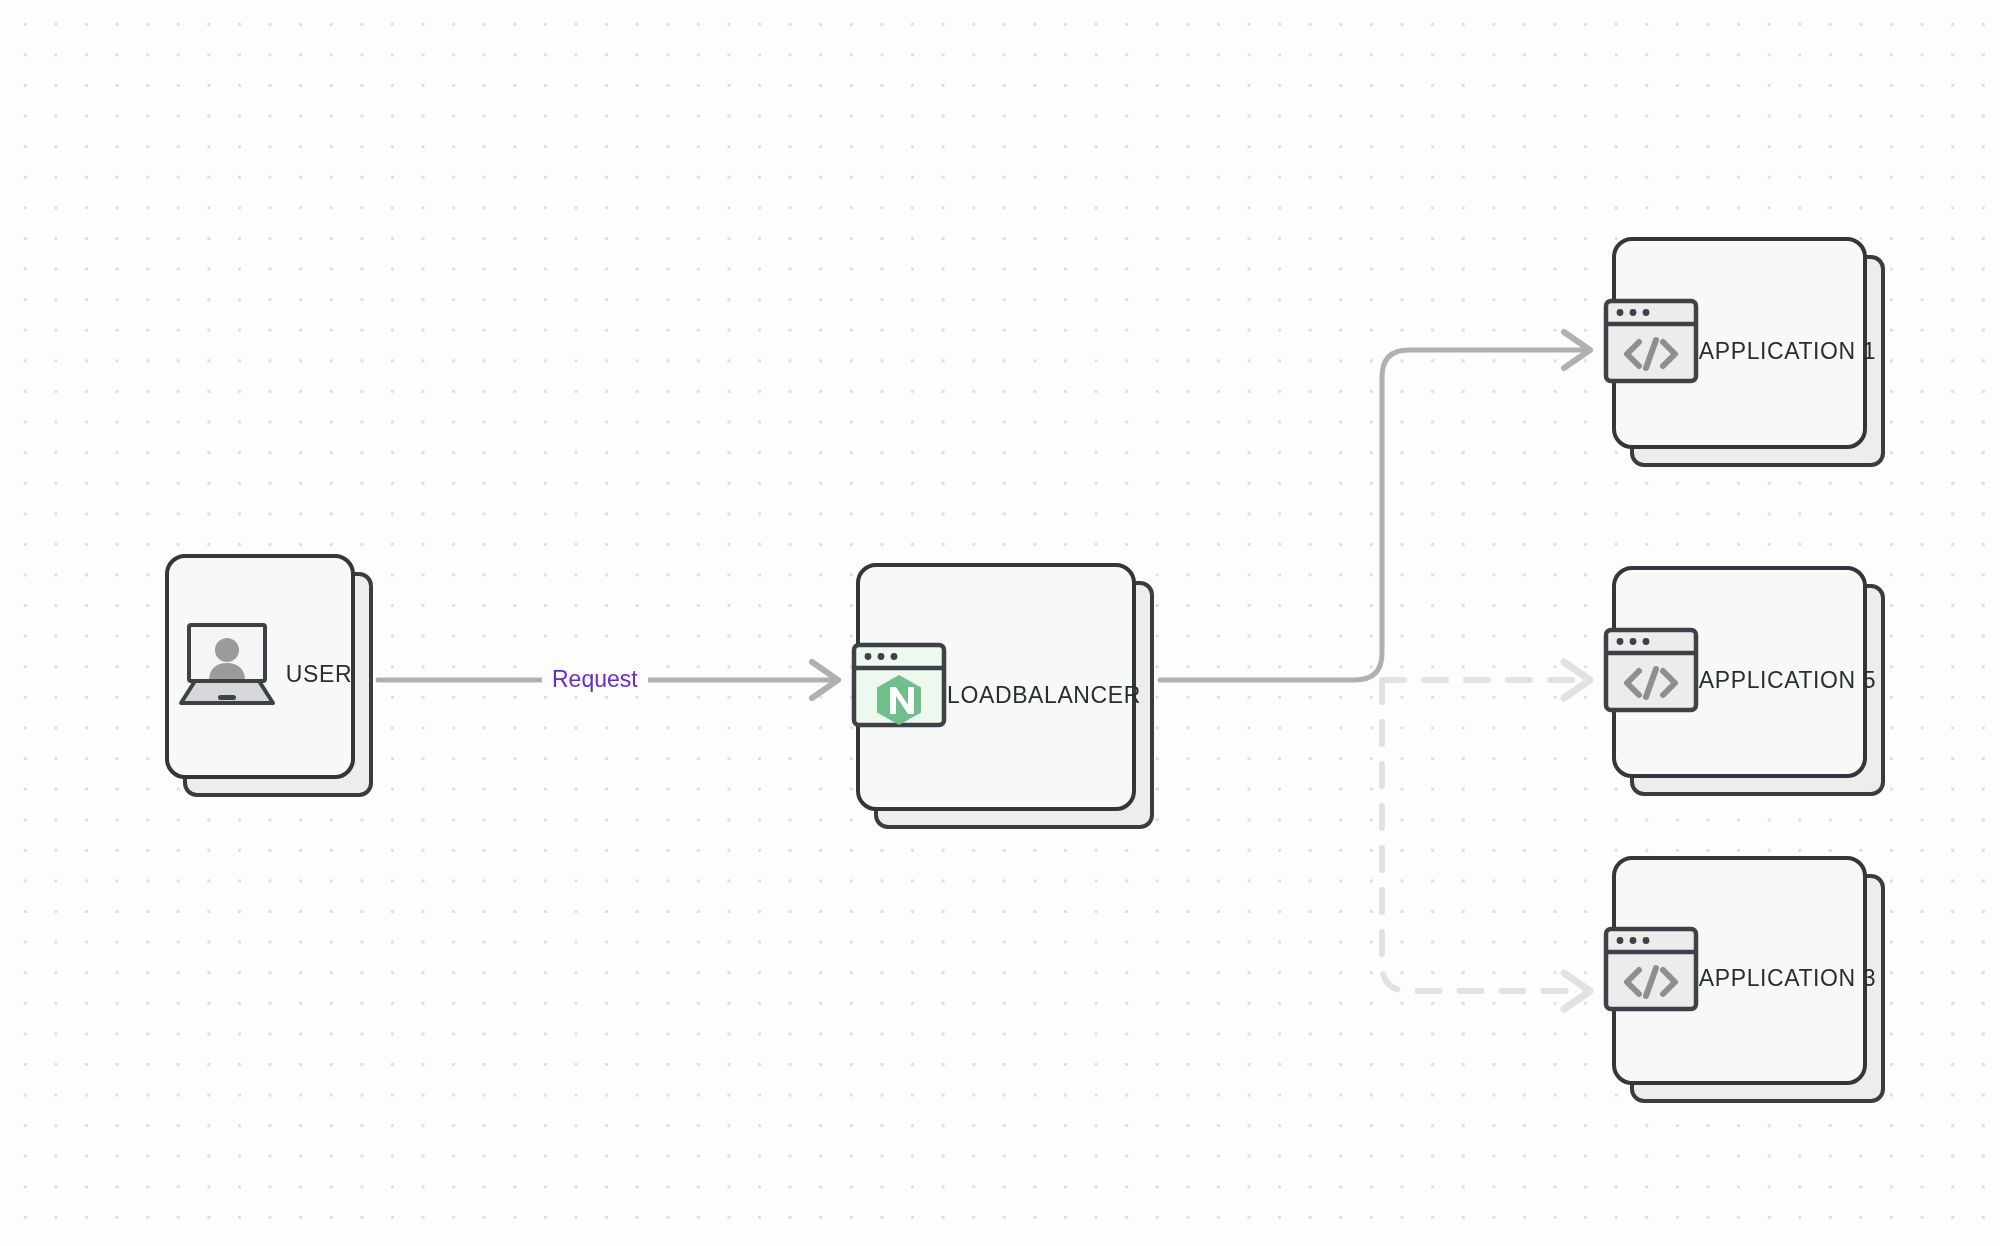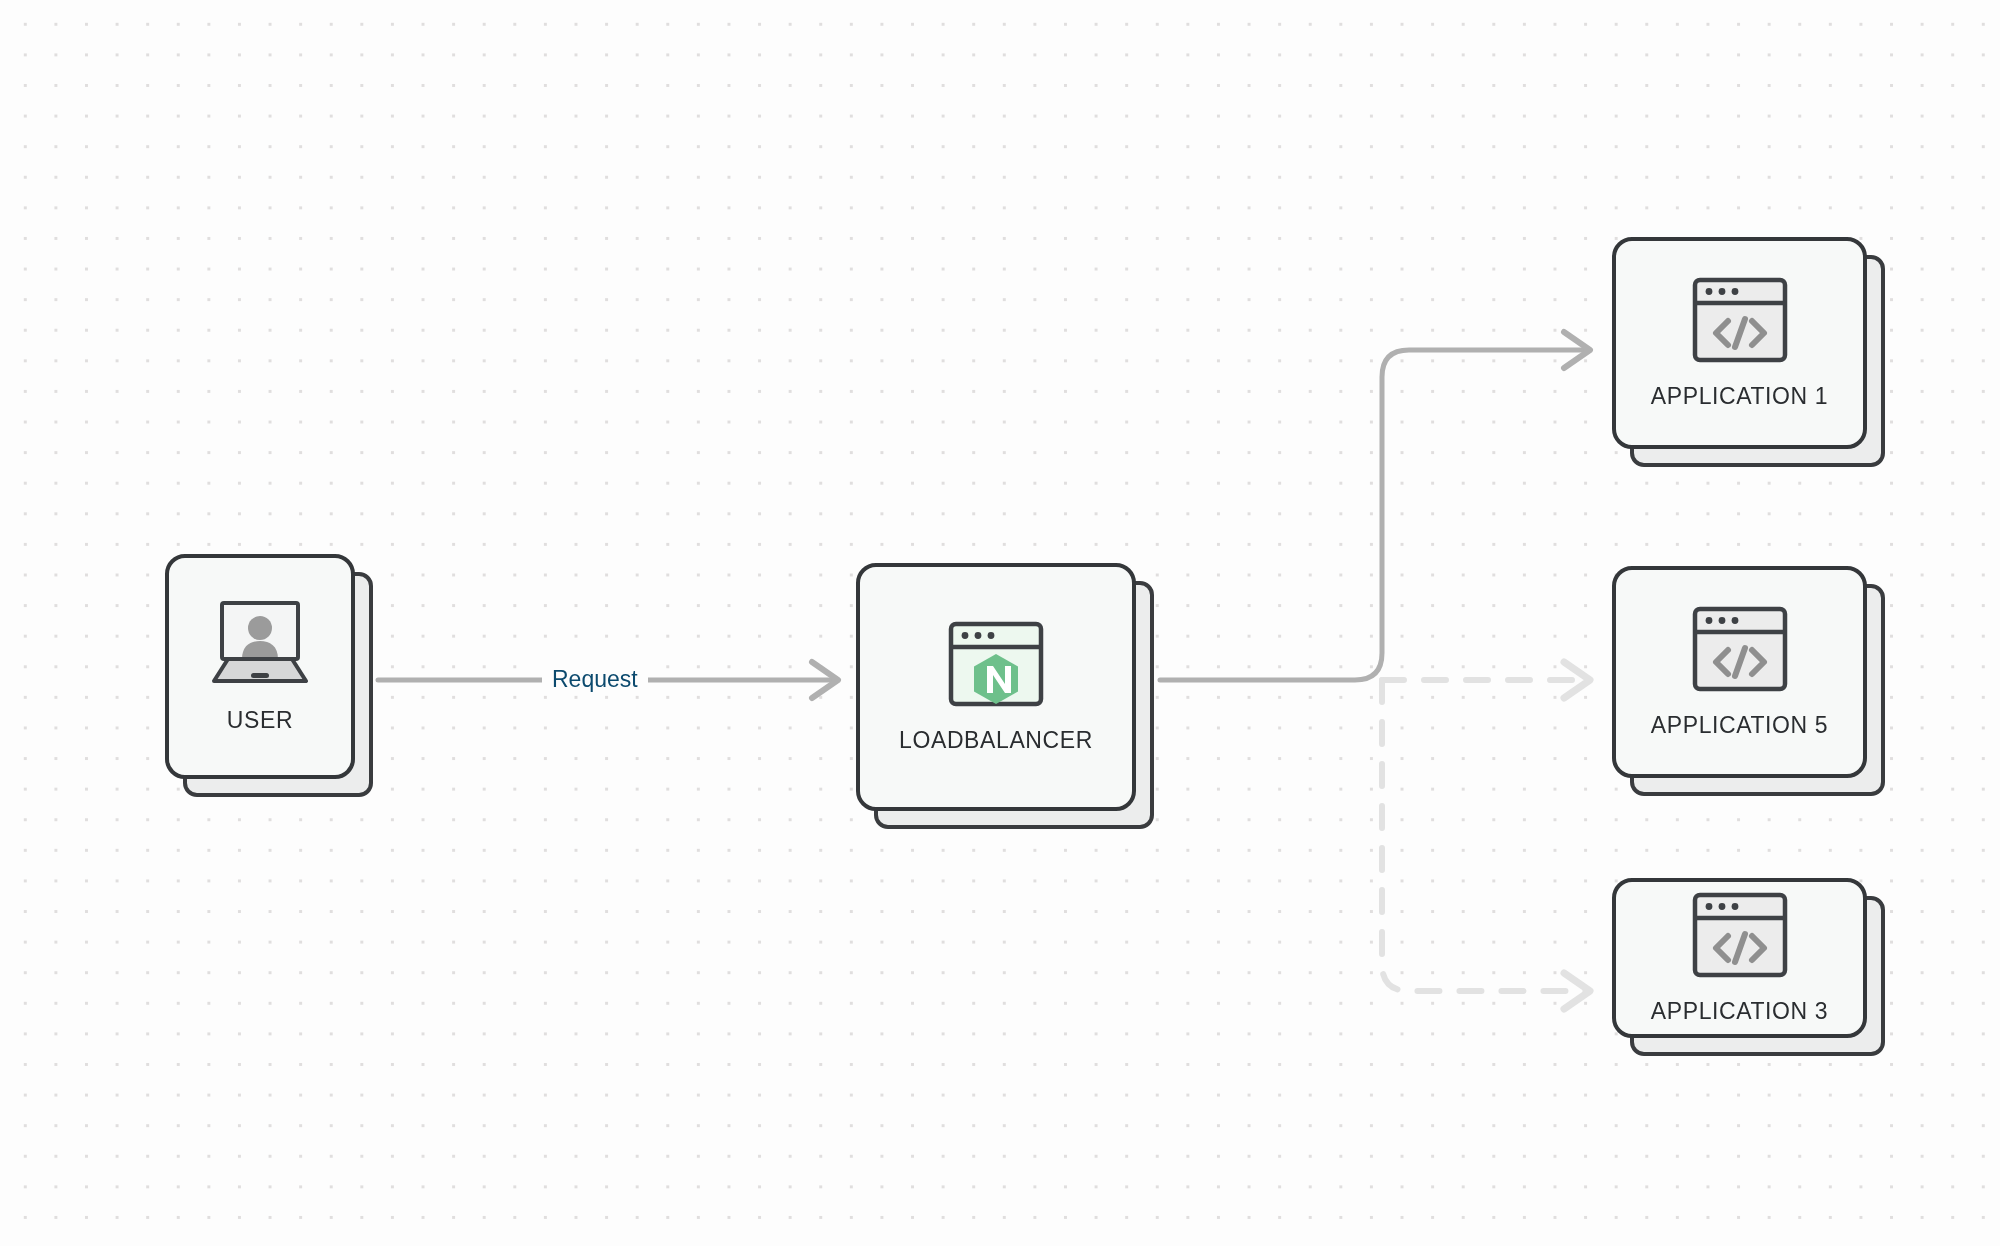--- a/index.html
+++ b/index.html
@@ -46,41 +46,41 @@
     position: absolute;
     left: 0;
     top: 0;
     width: 100%;
     height: 100%;
     box-sizing: border-box;
     background: #f7f9f8;
     border: 4px solid #34373a;
     border-radius: 20px;
     display: flex;
-    flex-direction: column;
+    flex-direction: row;
     align-items: center;
     justify-content: center;
   }
   .node .node-label {
     font-size: 23px;
     letter-spacing: 0.6px;
     color: #2a2d30;
     text-align: center;
     margin-top: 16px;
     white-space: nowrap;
   }
   .node .node-icon {
     display: block;
   }
 
   
   .edge-label {
     position: absolute;
     font-size: 23px;
-    color: #0c4a6e;
+    color: #6d28d9;
     background: #fdfdfd;
     padding: 2px 10px;
     white-space: nowrap;
   }
 </style>
 </head>
 <body>
 
 <div id="canvas">
 
@@ -185,21 +185,21 @@
           <circle cx="43" cy="14.5" r="3.4" fill="#3e4145"></circle>
           <path d="M 36 44 L 24 56 L 36 68" fill="none" stroke="#8f8f8f" stroke-width="6" stroke-linecap="round" stroke-linejoin="round"></path>
           <path d="M 60 44 L 72 56 L 60 68" fill="none" stroke="#8f8f8f" stroke-width="6" stroke-linecap="round" stroke-linejoin="round"></path>
           <line x1="53" y1="42" x2="43" y2="70" stroke="#8f8f8f" stroke-width="6" stroke-linecap="round"></line>
         </svg>
       </span>
       <div class="node-label">APPLICATION 5</div>
     </div>
   </div>
 
-  <div class="node" style="left:1612px; top:878px; width:255px; height:160px;">
+  <div class="node" style="left:1612px; top:856px; width:255px; height:229px;">
     <div class="back-card"></div>
     <div class="front-card">
       <span class="node-icon">
         <svg width="96" height="86" viewBox="0 0 96 86">
           <rect x="3" y="3" width="90" height="80" rx="5" fill="#ececec" stroke="#3e4145" stroke-width="4.5"></rect>
           <line x1="3" y1="26" x2="93" y2="26" stroke="#3e4145" stroke-width="4.5"></line>
           <circle cx="17" cy="14.5" r="3.4" fill="#3e4145"></circle>
           <circle cx="30" cy="14.5" r="3.4" fill="#3e4145"></circle>
           <circle cx="43" cy="14.5" r="3.4" fill="#3e4145"></circle>
           <path d="M 36 44 L 24 56 L 36 68" fill="none" stroke="#8f8f8f" stroke-width="6" stroke-linecap="round" stroke-linejoin="round"></path>

